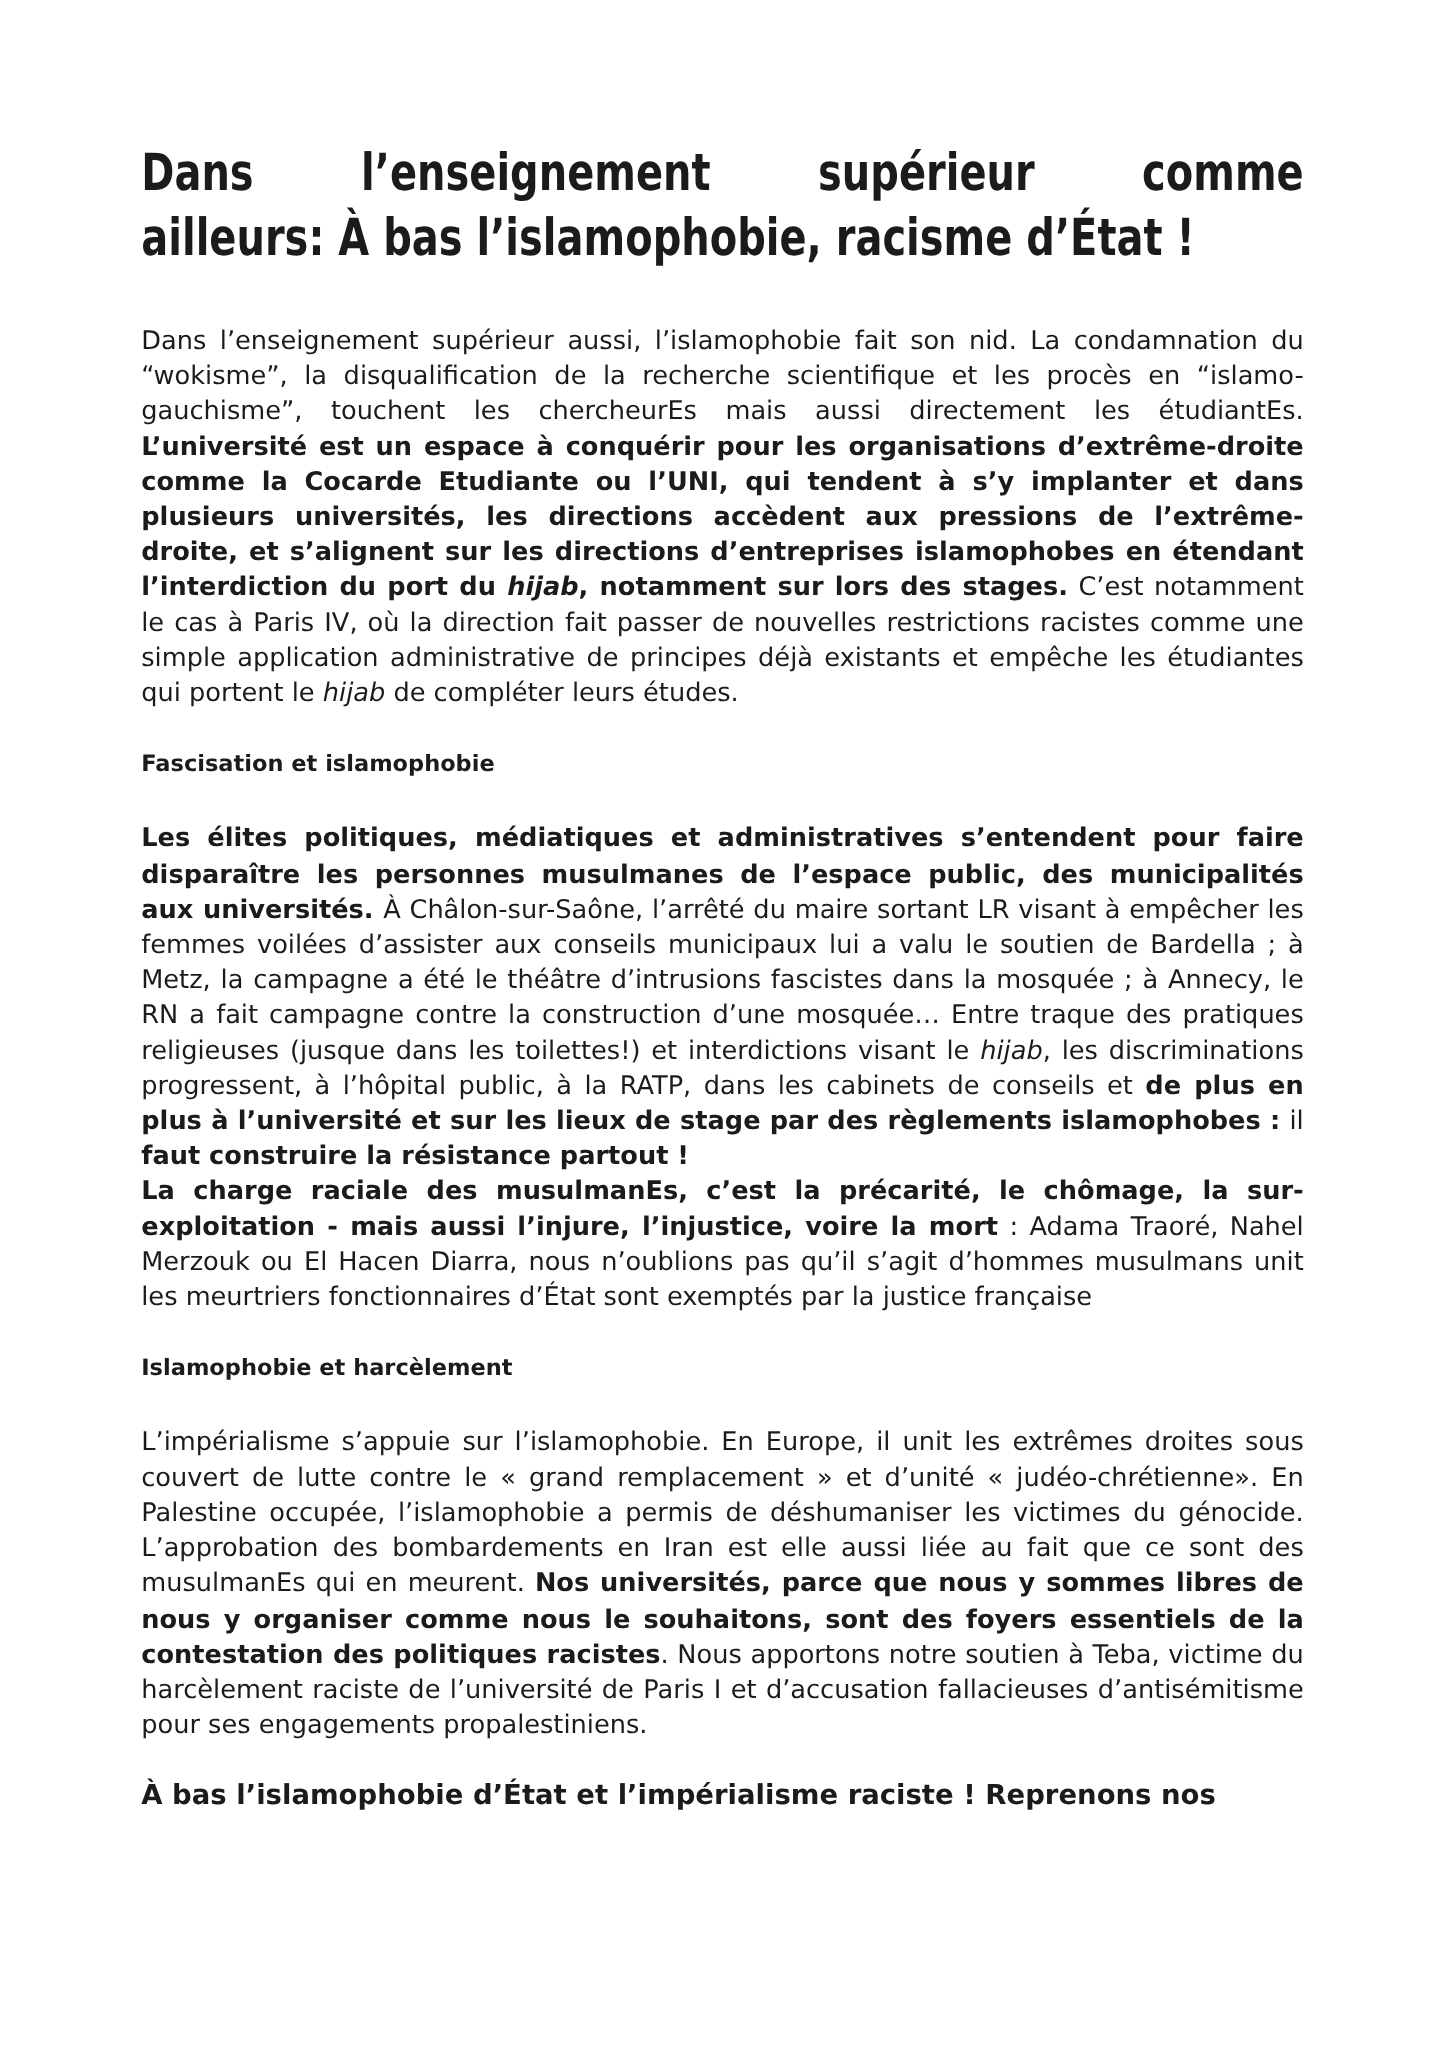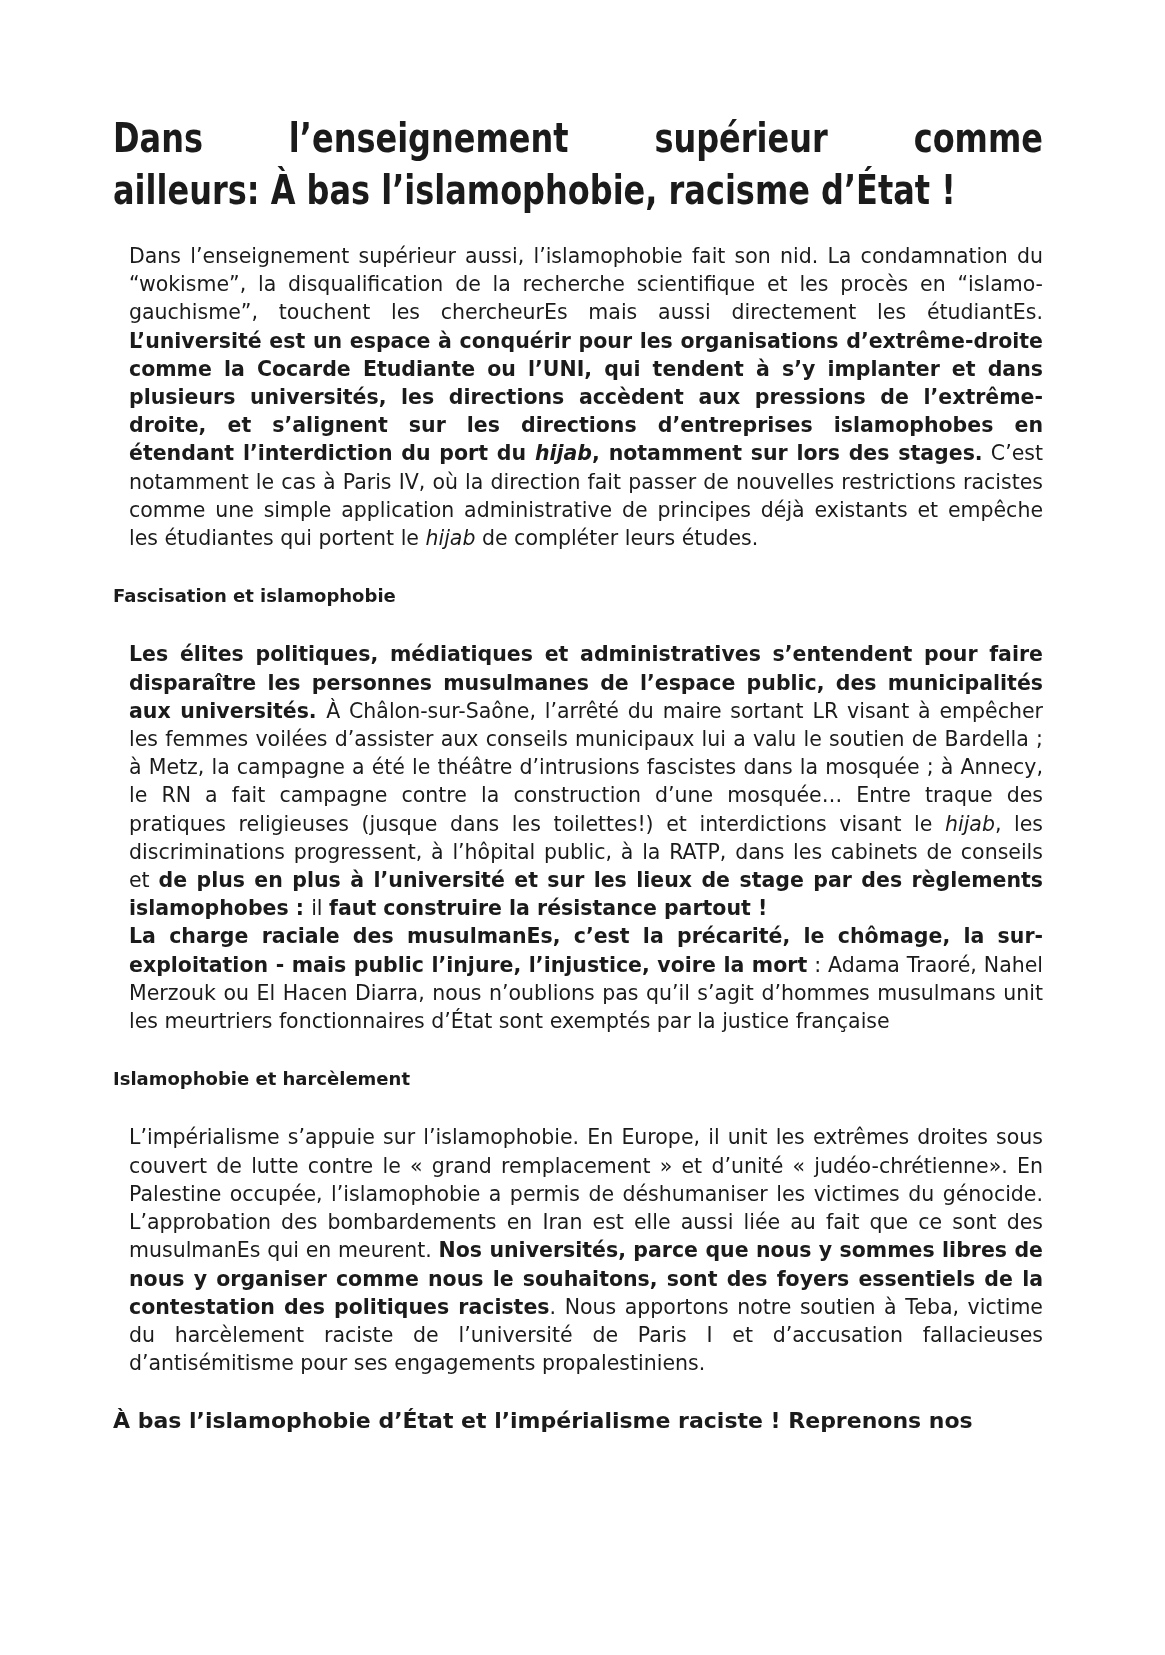--- a/index.html
+++ b/index.html
@@ -10,41 +10,41 @@
     color:#1b1b1b;
     overflow:hidden;
   }
   .page{
     box-sizing:border-box;
     width:1165px;height:1655px;
     padding:112px 122px 30px 113px;
     background:#ffffff;
   }
   
-  .doc-title{margin:0 0 26px 0;font-weight:bold;}
+  .doc-title{margin:0 0 42px 0;font-weight:bold;}
   .title-line{
     display:block;
     font-size:41px;
     line-height:52px;
     font-weight:bold;
     width:128.2%;
     transform:scaleX(0.78);
     transform-origin:left top;
   }
   .title-line.justify-all{
     text-align:justify;
     text-align-last:justify;
   }
   .title-line.nowrap{white-space:nowrap;}
   
   .para{
     font-size:20.5px;
     line-height:28.2px;
     text-align:justify;
-    margin:0 0 28px 16px;
+    margin:0 0 28px 0;
   }
   .para.tight{margin-bottom:0;}
   .subhead{
     font-size:18px;
     line-height:28.2px;
     font-weight:bold;
     margin:30px 0 30px 0;
   }
   .b{font-weight:bold;}
   .i{font-style:italic;}
@@ -66,21 +66,21 @@
     <span class="title-line justify-all">Dans l’enseignement supérieur comme</span>
     <span class="title-line nowrap">ailleurs: À bas l’islamophobie, racisme d’État !</span>
   </h1>
 
   <p class="para"><span class="r">Dans l’enseignement supérieur aussi, l’islamophobie fait son nid. La condamnation du “wokisme”, la disqualification de la recherche scientifique et les procès en “islamo-gauchisme”, touchent les chercheurEs mais aussi directement les étudiantEs. </span><span class="b">L’université est un espace à conquérir pour les organisations d’extrême-droite comme la Cocarde Etudiante ou l’UNI, qui tendent à s’y implanter et dans plusieurs universités, les directions accèdent aux pressions de l’extrême-droite, et s’alignent sur les directions d’entreprises islamophobes en étendant l’interdiction du port du </span><span class="bi">hijab</span><span class="b">, notamment sur lors des stages.</span><span class="r"> C’est notamment le cas à Paris IV, où la direction fait passer de nouvelles restrictions racistes comme une simple application administrative de principes déjà existants et empêche les étudiantes qui portent le </span><span class="i">hijab</span><span class="r"> de compléter leurs études.</span></p>
 
   <h2 class="subhead">Fascisation et islamophobie</h2>
 
   <p class="para tight"><span class="b">Les élites politiques, médiatiques et administratives s’entendent pour faire disparaître les personnes musulmanes de l’espace public, des municipalités aux universités. </span><span class="r">À Châlon-sur-Saône, l’arrêté du maire sortant LR visant à empêcher les femmes voilées d’assister aux conseils municipaux lui a valu le soutien de Bardella ; à Metz, la campagne a été le théâtre d’intrusions fascistes dans la mosquée ; à Annecy, le RN a fait campagne contre la construction d’une mosquée… Entre traque des pratiques religieuses (jusque dans les toilettes!) et interdictions visant le </span><span class="i">hijab</span><span class="r">, les discriminations progressent, à l’hôpital public, à la RATP, dans les cabinets de conseils et </span><span class="b">de plus en plus à l’université et sur les lieux de stage par des règlements islamophobes : </span><span class="r">il </span><span class="b">faut construire la résistance partout !</span></p>
 
-  <p class="para"><span class="b">La charge raciale des musulmanEs, c’est la précarité, le chômage, la sur-exploitation - mais public l’injure, l’injustice, voire la mort</span><span class="r"> : Adama Traoré, Nahel Merzouk ou El Hacen Diarra, nous n’oublions pas qu’il s’agit d’hommes musulmans unit les meurtriers fonctionnaires d’État sont exemptés par la justice française</span></p>
+  <p class="para"><span class="b">La charge raciale des musulmanEs, c’est la précarité, le chômage, la sur-exploitation - mais aussi l’injure, l’injustice, voire la mort</span><span class="r"> : Adama Traoré, Nahel Merzouk ou El Hacen Diarra, nous n’oublions pas qu’il s’agit d’hommes musulmans unit les meurtriers fonctionnaires d’État sont exemptés par la justice française</span></p>
 
   <h2 class="subhead">Islamophobie et harcèlement</h2>
 
   <p class="para"><span class="r">L’impérialisme s’appuie sur l’islamophobie. En Europe, il unit les extrêmes droites sous couvert de lutte contre le « grand remplacement » et d’unité « judéo-chrétienne». En Palestine occupée, l’islamophobie a permis de déshumaniser les victimes du génocide. L’approbation des bombardements en Iran est elle aussi liée au fait que ce sont des musulmanEs qui en meurent. </span><span class="b">Nos universités, parce que nous y sommes libres de nous y organiser comme nous le souhaitons, sont des foyers essentiels de la contestation des politiques racistes</span><span class="r">. Nous apportons notre soutien à Teba, victime du harcèlement raciste de l’université de Paris I et d’accusation fallacieuses d’antisémitisme pour ses engagements propalestiniens.</span></p>
 
   <div class="footer-slogan">
     <span class="footer-line">À bas l’islamophobie d’État et l’impérialisme raciste ! Reprenons nos</span>
   </div>
 
 </div>

